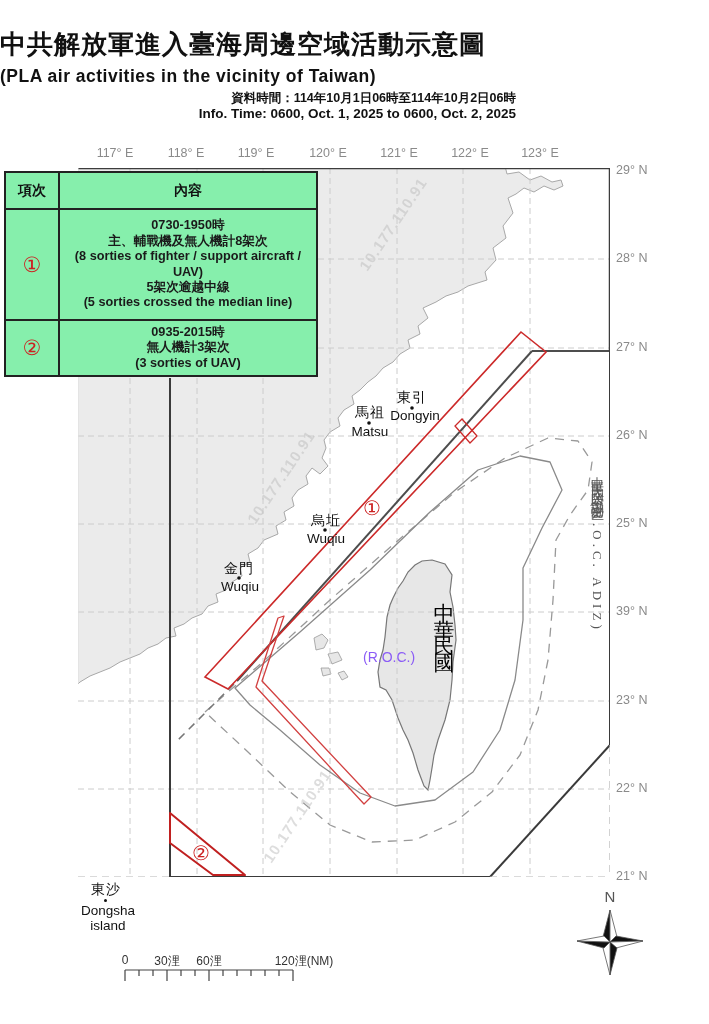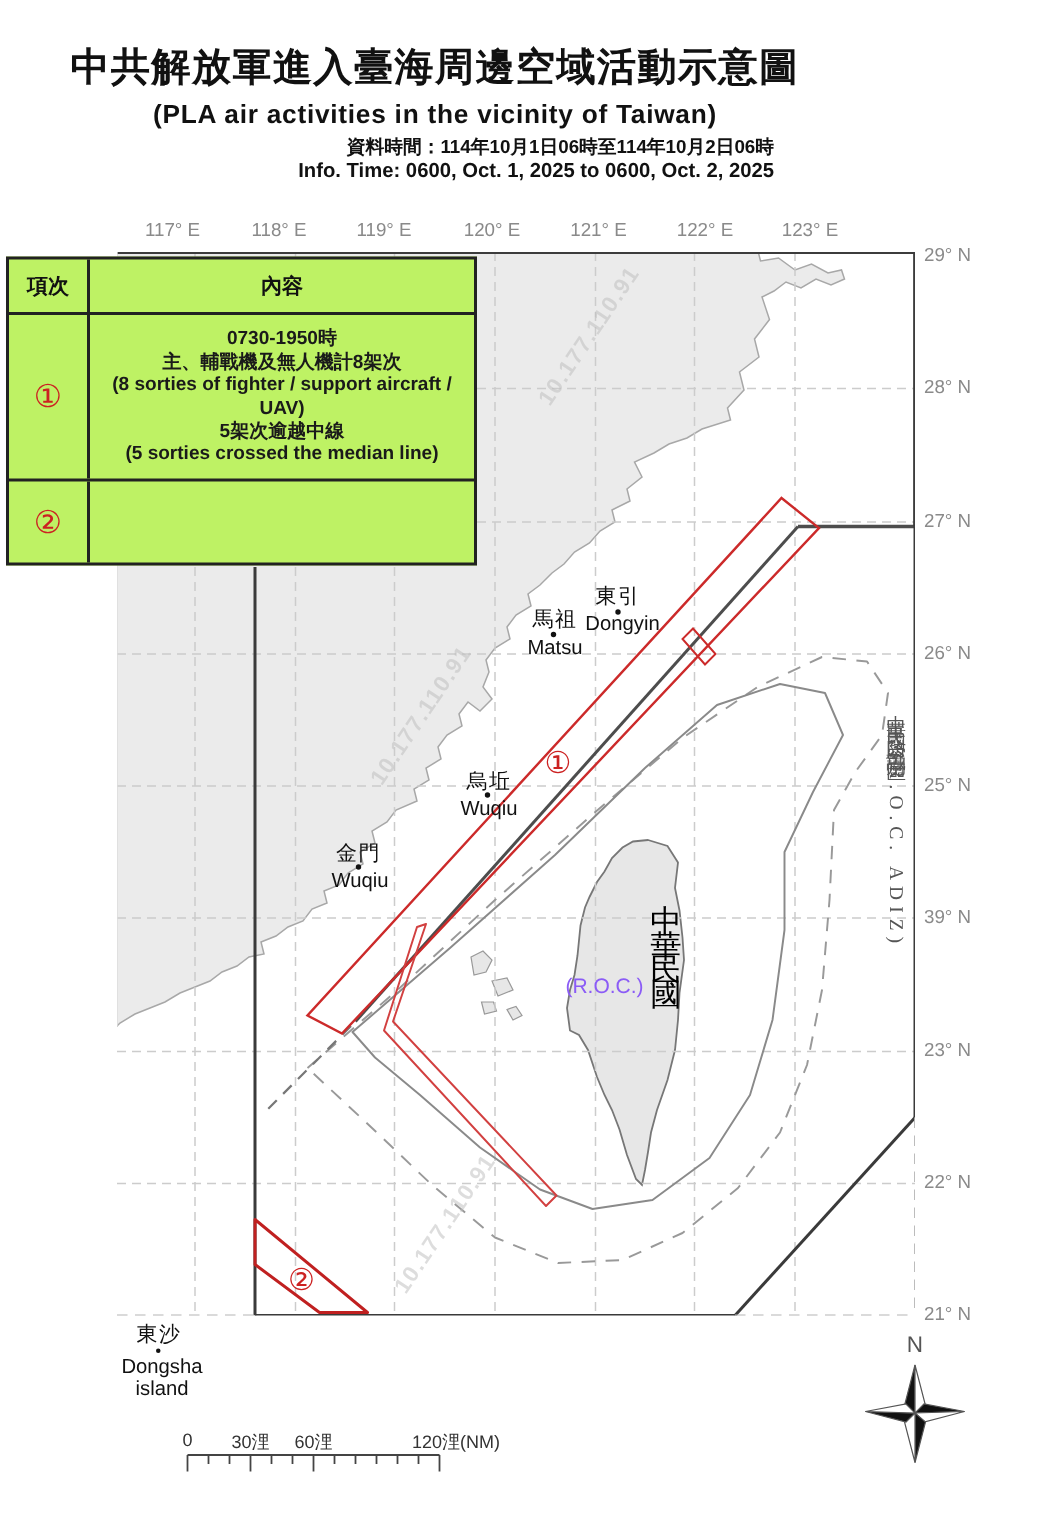--- a/index.html
+++ b/index.html
@@ -1,34 +1,34 @@
 <!DOCTYPE html>
 <html><head>
 <meta charset="utf-8">
 <style>
   * { margin:0; padding:0; box-sizing:border-box; }
   html,body { width:709px; height:1024px; }
   body { position:relative; background:#fff; font-family:"Liberation Sans",sans-serif; color:#111; overflow:hidden; }
   .abs { position:absolute; }
-  .ctr { text-align:center; }
+  .ctr { text-align:left; }
   .serif { font-family:"Liberation Serif","DejaVu Serif",serif; }
 
   
   #title { left:0; top:27px; width:580px; font-size:26px; font-weight:bold; letter-spacing:1px; }
   #subtitle { left:0; top:66px; width:580px; font-size:17.5px; font-weight:bold; letter-spacing:0.5px; }
   #info-block { left:0; top:91px; width:516px; text-align:right; line-height:15px; }
   #info-zh { font-size:12.5px; font-weight:bold; }
   #info-en { font-size:13.5px; font-weight:bold; }
 
   
   .lon { top:146px; width:48px; text-align:center; font-size:12.5px; color:#8a8a8a; }
   .lat { left:616px; width:60px; font-size:12.5px; color:#8a8a8a; }
 
   
-  #table { left:4px; top:171px; width:314px; height:206px; border:2px solid #222; background:#bef264; display:flex; flex-direction:column; }
+  #table { left:4px; top:171px; width:314px; height:206px; border:2px solid #222; background:#86efac; display:flex; flex-direction:column; }
   .trow { display:flex; border-bottom:2px solid #222; }
   .trow:last-child { border-bottom:none; flex:1; }
   .tc1 { width:54px; border-right:2px solid #222; display:flex; align-items:center; justify-content:center; }
   .tc2 { flex:1; display:flex; align-items:center; justify-content:center;font-weight:bold; }
   #thead { height:37px; }
   #trow1 { height:111px; }
   .th { font-size:14px; font-weight:bold; font-family:"Liberation Serif",serif; }
   .rownum { font-size:21px; color:#cc2222; }
   .rowtext { font-size:12.7px; line-height:15.4px; text-align:center; white-space:pre-line; color:#1a1a1a; }
 
@@ -165,20 +165,23 @@
     <div class="tc1 rownum">①</div>
     <div class="tc2 rowtext">0730-1950時
 主、輔戰機及無人機計8架次
 (8 sorties of fighter / support aircraft /
 UAV)
 5架次逾越中線
 (5 sorties crossed the median line)</div>
   </div>
   <div class="trow">
     <div class="tc1 rownum">②</div>
+    <div class="tc2 rowtext">0935-2015時
+無人機計3架次
+(3 sorties of UAV)</div>
   </div>
 </div>
 
 <div class="abs place-zh" style="left:382px; top:389px; width:60px;">東引</div>
 <div class="abs place-en" style="left:375px; top:408px; width:80px;">Dongyin</div>
 <div class="abs place-zh" style="left:340px; top:404px; width:60px;">馬祖</div>
 <div class="abs place-en" style="left:330px; top:424px; width:80px;">Matsu</div>
 <div class="abs place-zh" style="left:296px; top:512px; width:60px;">烏坵</div>
 <div class="abs place-en" style="left:286px; top:531px; width:80px;">Wuqiu</div>
 <div class="abs place-zh" style="left:209px; top:560px; width:60px;">金門</div>

